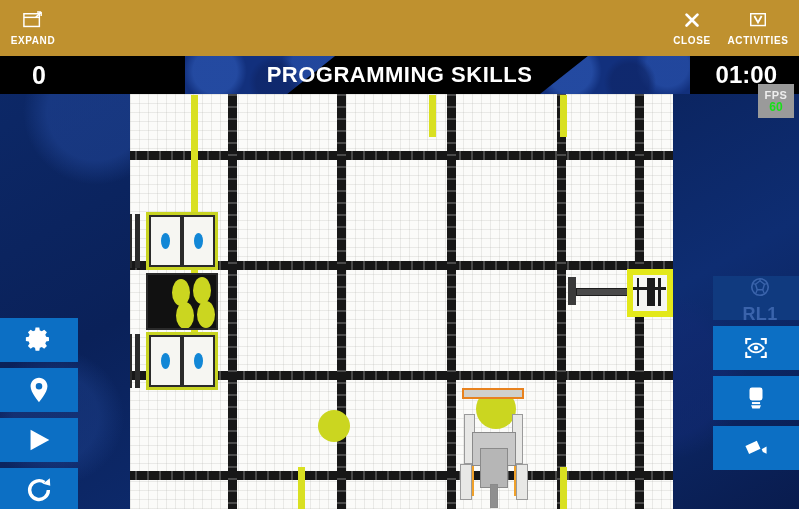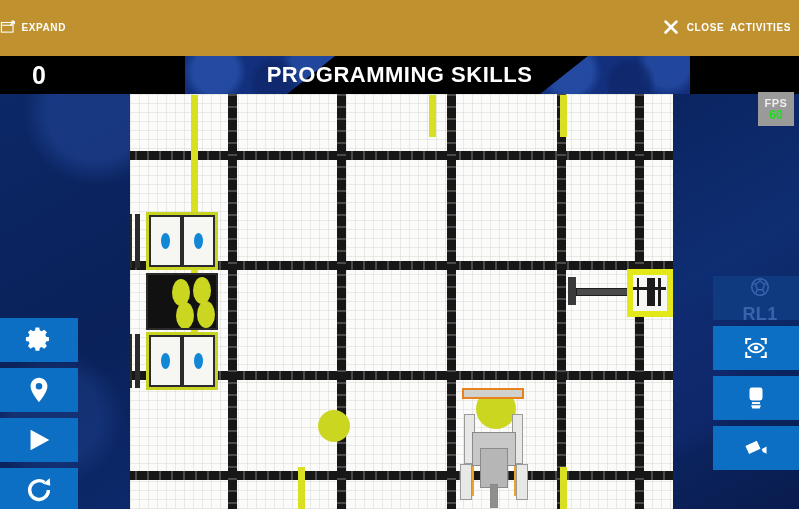--- a/index.html
+++ b/index.html
@@ -29,21 +29,21 @@
   .toolbar {
     position:absolute; left:0; top:0; width:799px; height:56px;
     background:#bf912f;
     display:flex; align-items:center;
     z-index:20;
   }
   .tb-left { display:flex; height:100%; }
   .tb-right { display:flex; height:100%; margin-left:auto; padding-right:8px; }
   .tb-btn {
     width:66px; height:56px;
-    display:flex; align-items:center; justify-content:center;
+    display:flex; flex-direction:column; align-items:center; justify-content:center;
     gap:5px; color:#fff; cursor:pointer; position:relative;text-align:center;
   }
   .tb-btn .lbl {
     font-size:10px; font-weight:bold; letter-spacing:.6px; line-height:1;
     white-space:nowrap;
   }
   .tb-btn.hl { outline:5px solid #f4485b; outline-offset:-5px; z-index:3; }
   .tb-ico { width:22px; height:20px; display:block; }
 
   
@@ -128,21 +128,21 @@
     position:absolute; border-radius:50%; background:#cbd620;
   }
   .robot { position:absolute; }
   .rbody { position:absolute; background:#c8c8c8; border:1px solid #8a8a8a; }
   .rbar { position:absolute; background:#d0d0cc; border:2px solid #e8821e; }
   .rleg { position:absolute; background:#e8e8e6; border:1px solid #9a9a9a; }
   .rtab { position:absolute; background:#f0a12a; }
 
   
   .fps {
-    position:absolute; right:5px; top:92px; width:36px; height:34px;
+    position:absolute; right:5px; top:84px; width:36px; height:34px;
     background:#9a9a9a; z-index:30;
     display:flex; flex-direction:column; align-items:center; justify-content:center;
     line-height:1;
   }
   .fps .f-l { color:#eee; font-size:11px; font-weight:bold; letter-spacing:.5px; }
   .fps .f-v { color:#19e019; font-size:12px; font-weight:bold; }
 
   
   .rail { position:absolute; z-index:25; display:flex; flex-direction:column; gap:6px; }
   .rail.left { left:0; top:318px; }
@@ -203,20 +203,21 @@
 
   <div class="titleband">
     <div class="tb-wedge w1">
         <div class="tex"></div>
       </div>
     <div class="tb-wedge w2">
         <div class="tex"></div>
       </div>
     <div class="score">0</div>
     <div class="matchtitle">PROGRAMMING SKILLS</div>
+    <div class="timer">01:00</div>
   </div>
 
   <div class="field">
     <div class="ftex"></div>
 
     <div class="hbar" style="top:58px"></div>
     <div class="hbar" style="top:168px"></div>
     <div class="hbar" style="top:278px"></div>
     <div class="hbar" style="top:378px"></div>
 

